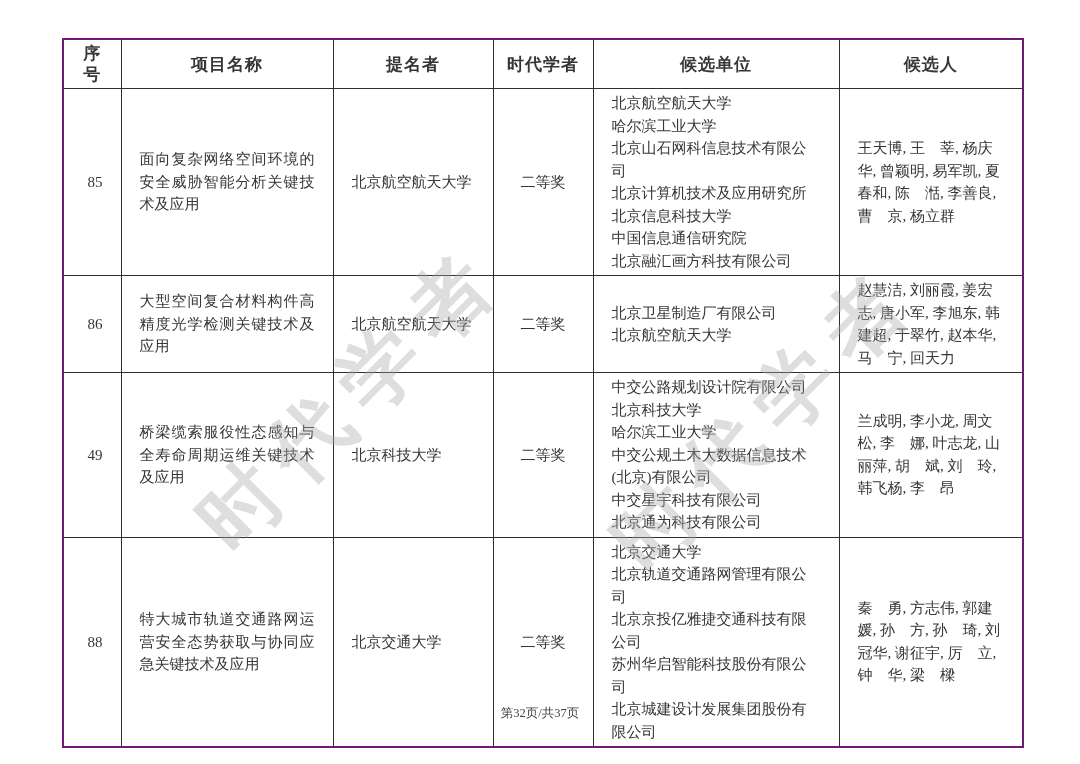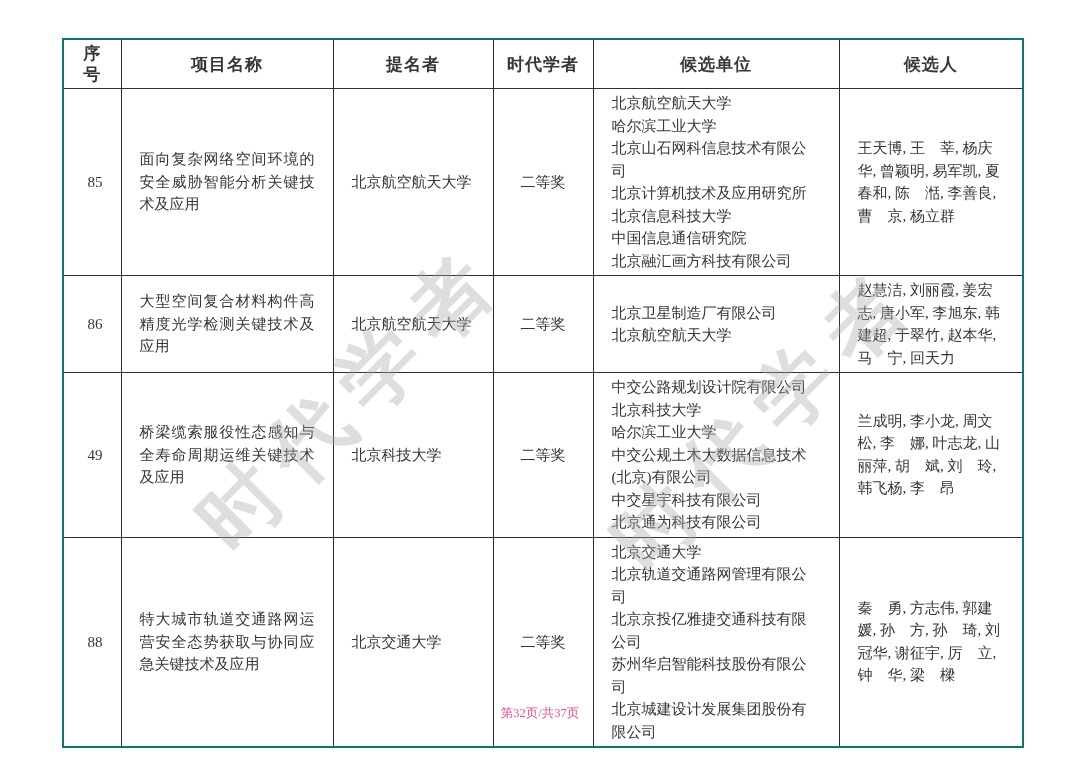--- a/index.html
+++ b/index.html
@@ -9,21 +9,21 @@
     position:relative;
     overflow:hidden;
     font-family:"Liberation Serif","DejaVu Serif",serif;
     color:#363636;
   }
   .page { position:absolute; inset:0; background:#ffffff; }
 
   table.awards {
     position:absolute; left:62px; top:38px;
     border-collapse:collapse; table-layout:fixed;
-    border:2px solid #0f766e;
+    border:2px solid #701a75;
     z-index:1;
   }
   .awards th, .awards td {
     border:1px solid #2e2e2e;
     overflow:hidden;
   }
   .awards th {
     font-size:17px; font-weight:bold; text-align:center;
     height:46px; padding:1px 2px; vertical-align:middle;
     letter-spacing:1px;
@@ -53,21 +53,21 @@
     letter-spacing:18px; white-space:nowrap;
     color:#a9a9a9; opacity:0.38;
     pointer-events:none; z-index:3;
     font-family:"Liberation Serif","DejaVu Serif",serif;
   }
   .wm1 { left:352px; top:398px; }
   .wm2 { left:766px; top:418px; }
 
   .footer {
     position:absolute; left:0; right:0; top:705px;
-    text-align:center; font-size:12.5px; color:#ec4899;
+    text-align:center; font-size:12.5px; color:#404040;
     z-index:2;
   }
 </style>
 </head>
 <body>
 
 <div class="page">
 
   <span class="watermark wm1">时代学者</span>
   <span class="watermark wm2">时代学者</span>

